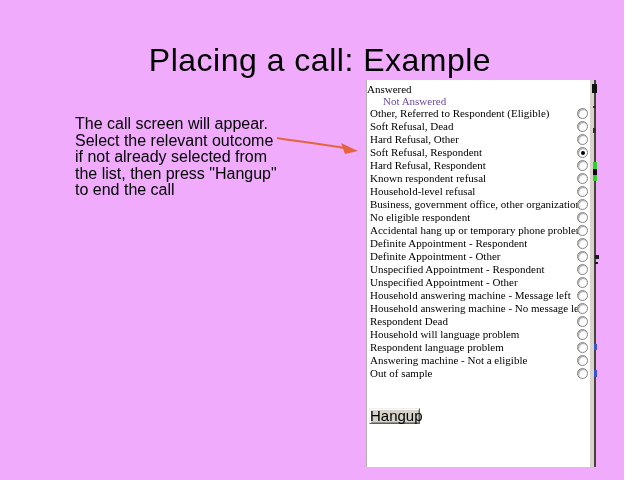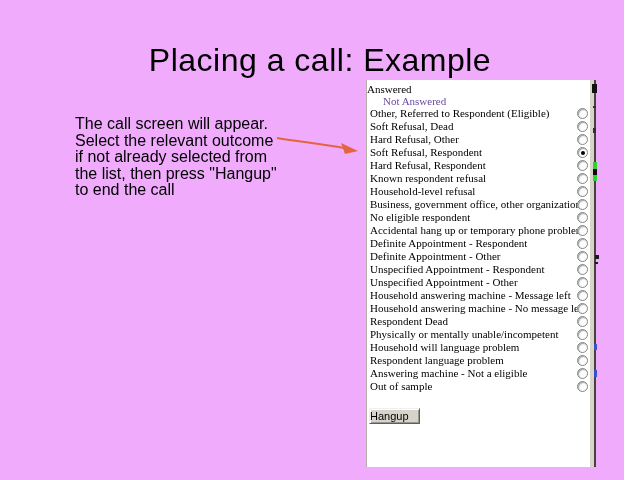--- a/index.html
+++ b/index.html
@@ -83,23 +83,23 @@
   }
   .hangup{
     position:absolute;
     left:2px;top:328px;
     width:51px;height:16px;
     background:#d7d3cb;
     border:1px solid;
     border-color:#efefef #5e5e5e #5e5e5e #efefef;
     box-shadow:inset 1px 1px 0 #ffffff, inset -1px -1px 0 #979790;
     font-family:"Liberation Sans",sans-serif;
-    font-size:11px;
+    font-size:15px;
     line-height:14px;
-    text-align:left;
+    text-align:right;
     color:#000;
     cursor:pointer;
     box-sizing:border-box;
   }
   
   .right-band{position:absolute;left:590px;top:80px;width:4px;height:387px;background:#d8d4cc;}
   .right-line{position:absolute;left:594px;top:80px;width:2px;height:387px;background:#45413c;}
   .art{position:absolute;}
   .a1{left:592px;top:84px;width:5px;height:9px;background:#101010;}
   .a2{left:593px;top:106px;width:3px;height:2px;background:#303030;}
@@ -146,21 +146,20 @@
         <div class="row"><span class="row-label">Business, government office, other organization</span><span class="radio"></span></div>
         <div class="row"><span class="row-label">No eligible respondent</span><span class="radio"></span></div>
         <div class="row"><span class="row-label">Accidental hang up or temporary phone problem</span><span class="radio"></span></div>
         <div class="row"><span class="row-label">Definite Appointment - Respondent</span><span class="radio"></span></div>
         <div class="row"><span class="row-label">Definite Appointment - Other</span><span class="radio"></span></div>
         <div class="row"><span class="row-label">Unspecified Appointment - Respondent</span><span class="radio"></span></div>
         <div class="row"><span class="row-label">Unspecified Appointment - Other</span><span class="radio"></span></div>
         <div class="row"><span class="row-label">Household answering machine - Message left</span><span class="radio"></span></div>
         <div class="row"><span class="row-label">Household answering machine - No message left</span><span class="radio"></span></div>
         <div class="row"><span class="row-label">Respondent Dead</span><span class="radio"></span></div>
-        <div class="row"><span class="row-label">Physically or mentally unable/incompetent</span><span class="radio"></span></div>
         <div class="row"><span class="row-label">Household will language problem</span><span class="radio"></span></div>
         <div class="row"><span class="row-label">Respondent language problem</span><span class="radio"></span></div>
         <div class="row"><span class="row-label">Answering machine - Not a eligible</span><span class="radio"></span></div>
         <div class="row"><span class="row-label">Out of sample</span><span class="radio"></span></div>
       </div>
     <div class="hangup">Hangup</div>
   </div>
 
   <div class="right-band"></div>
   <div class="right-line"></div>

